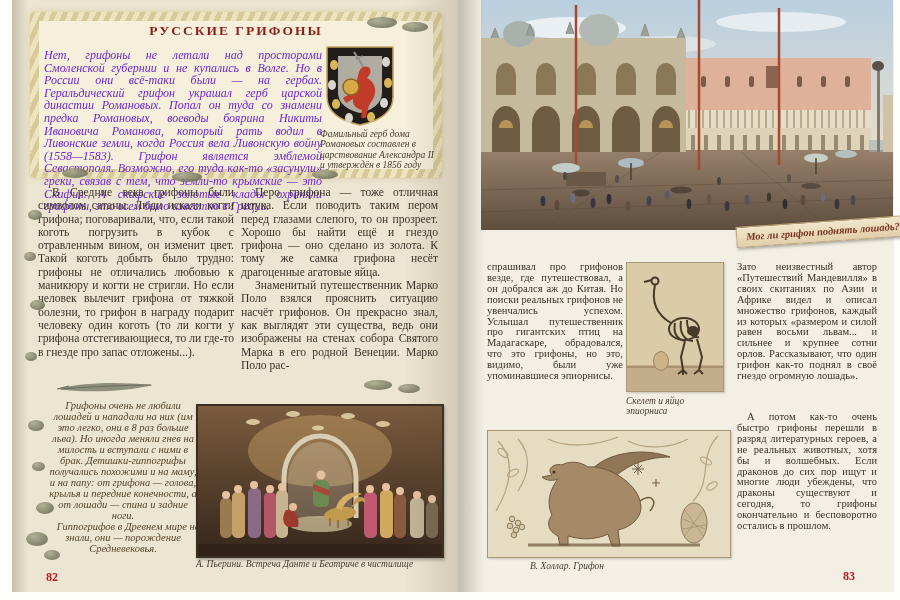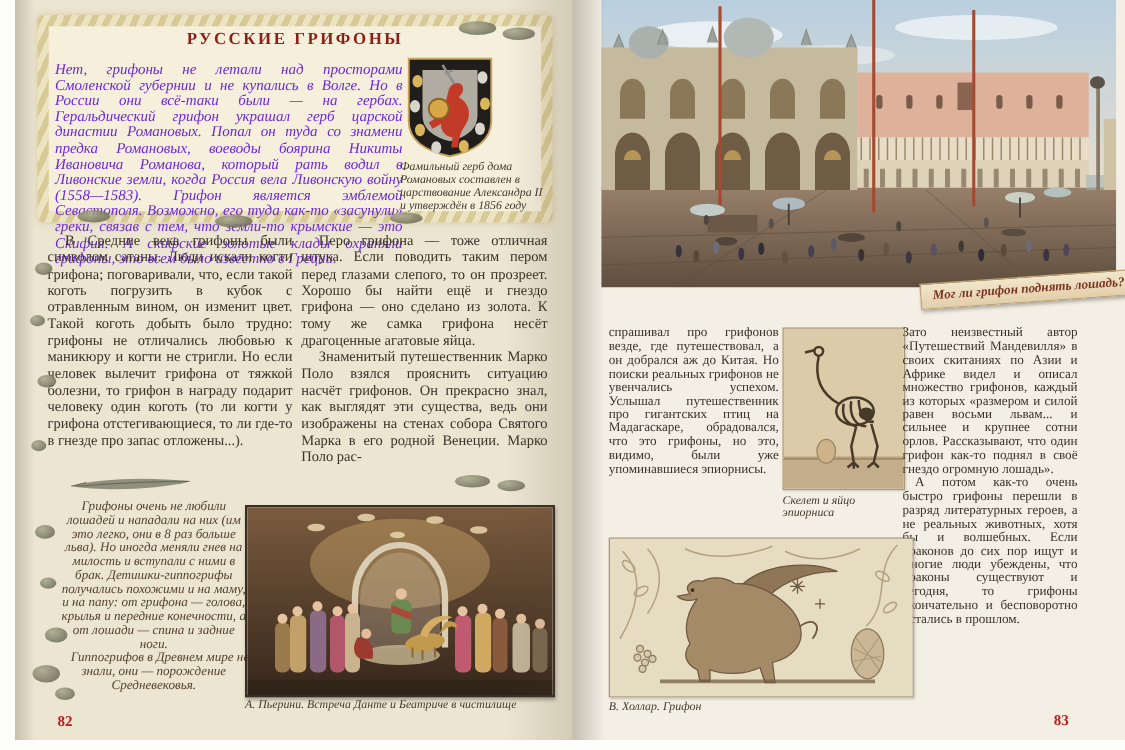--- a/index.html
+++ b/index.html
@@ -1,18 +1,18 @@
 <!DOCTYPE html>
 <html lang="ru"><head>
 <meta charset="utf-8">
 <style>
   html,body{margin:0;padding:0;}
   body{width:900px;height:600px;position:relative;background:#fdfdfb;overflow:hidden;
        font-family:"Liberation Serif","DejaVu Serif",serif;color:#3b3228;}
-  .page{position:absolute;top:0;height:592px;padding-left:44px;}
+  .page{position:absolute;top:0;height:592px;}
   .page-left{left:12px;width:446px;background:#ece5d1;}
   .page-right{left:458px;width:436px;background:#f3efe4;}
   .book-edge{position:absolute;left:12px;top:0;width:16px;height:592px;
        background:linear-gradient(to right,#c6bfae,rgba(198,191,174,0));pointer-events:none;}
   .gutter-l{position:absolute;left:404px;top:0;width:54px;height:592px;
        background:linear-gradient(to right,rgba(0,0,0,0),rgba(92,72,50,.16));pointer-events:none;}
   .gutter-r{position:absolute;left:458px;top:0;width:26px;height:592px;
        background:linear-gradient(to right,rgba(60,45,30,.26),rgba(60,45,30,0));pointer-events:none;}
   .abs{position:absolute;}
   
@@ -22,21 +22,21 @@
   .rubric{color:#8e1f15;font-weight:bold;font-size:13.5px;letter-spacing:2px;text-align:center;white-space:nowrap;}
   .booktext{font-size:11.6px;line-height:13.3px;text-align:justify;hyphens:auto;}
   .booktext p{margin:0;}
   .booktext p.ind{text-indent:14px;}
   .lead{font-style:italic;font-size:12px;line-height:12.6px;text-align:justify;hyphens:auto;color:#6d28d9;}
   .flavor{font-style:italic;font-size:10.5px;line-height:11px;color:#54432b;hyphens:auto;}
   .flavor p{margin:0;text-align:center;}
   .flavor p.ind{text-indent:10px;}
   .rtext{font-size:10.5px;line-height:10.9px;text-align:justify;hyphens:auto;}
   .rtext p{margin:0;}
-  .rtext p.ind{text-indent:10px;}
+  .rtext p.ind{text-indent:10px;margin-top:30px;}
   .caption{font-style:italic;font-size:9.5px;line-height:10.4px;color:#44392c;}
   .pagenum{font-size:12px;font-weight:bold;color:#b91c1c;}
   .figframe{border:2px solid #3a2e24;box-shadow:1px 2px 3px rgba(0,0,0,.3);}
   .photoframe{border:1px solid #a99878;box-shadow:1px 1px 2px rgba(0,0,0,.2);}
   .stone{position:absolute;border-radius:50%;opacity:.85;
         background:radial-gradient(ellipse at 35% 30%, #a8a88c, #70705a 70%, #5c5c48);}
   .ribbon{position:absolute;transform:rotate(-4deg);padding:4px 9px;white-space:nowrap;
         background:linear-gradient(#f2e6cb,#e2cfab);border:1px solid #bfa377;
         box-shadow:1px 2px 3px rgba(0,0,0,.28);font-style:italic;font-weight:bold;
         font-size:10.5px;color:#7a3424;}
@@ -302,21 +302,21 @@
       <ellipse cx="57" cy="66" rx="15" ry="11"></ellipse>
       <path d="M48,60 C46,70 50,76 58,78 M54,58 C52,70 58,78 66,78 M60,57 C60,68 66,76 72,74"></path>
       <path d="M58,78 L54,94 L56,107 M56,107 l-5,4 M56,107 l4,4 M56,107 v5"></path>
       <path d="M70,76 L75,94 L72,107 M72,107 l-5,4 M72,107 l4,4"></path>
     </g>
     <ellipse cx="66" cy="68" rx="6" ry="5" fill="#473a28"></ellipse>
     <ellipse cx="34" cy="98" rx="7.5" ry="9.5" fill="#cdb28a" stroke="#9c8462" stroke-width="1"></ellipse>
   </svg>
   <div class="abs caption" style="left:168px;top:396px;width:100px;">Скелет и яйцо эпиорниса</div>
 
-  <div class="abs rtext" style="left:264px;top:262px;width:140px;">
+  <div class="abs rtext" style="left:279px;top:262px;width:140px;">
     <p>Зато неизвестный автор «Путешествий Мандевилля» в своих скитаниях по Азии и Африке видел и описал множество грифонов, каждый из которых «размером и силой равен восьми львам... и сильнее и крупнее сотни орлов. Рассказывают, что один грифон как-то поднял в своё гнездо огромную лошадь».</p>
     <p class="ind">А потом как-то очень быстро грифоны перешли в разряд литературных героев, а не реальных животных, хотя бы и волшебных. Если драконов до сих пор ищут и многие люди убеждены, что драконы существуют и сегодня, то грифоны окончательно и бесповоротно остались в прошлом.</p>
   </div>
 
   <svg class="abs photoframe" style="left:29px;top:430px;" width="242" height="126" viewBox="0 0 242 126">
     <rect width="242" height="126" fill="#e6dcc2"></rect>
     <g stroke="#a6946f" stroke-width="1.2" fill="none" opacity="0.8">
       <path d="M10,10 C30,30 20,60 8,80"></path>
         <path d="M30,8 C45,25 40,45 30,60"></path>
       <path d="M60,8 C80,18 110,14 130,6"></path>
@@ -342,20 +342,20 @@
     <g>
       <path d="M96,52 C104,24 150,14 182,26 C156,26 132,36 118,56 Z" fill="#8f7656" stroke="#6e5940"></path>
       <path d="M74,34 C66,32 58,38 64,44 L54,46 C58,50 66,50 70,48 C62,58 58,72 64,84 C58,92 60,100 70,105 L72,114 L80,114 L80,105 C92,109 108,109 120,103 L124,115 L132,115 L130,99 C146,95 156,84 152,70 C148,52 120,34 100,36 C92,30 80,30 74,34 Z" fill="#a58a68" stroke="#6e5940" stroke-width="1"></path>
       <path d="M152,70 C164,62 170,70 162,80" stroke="#6e5940" fill="none" stroke-width="1.5"></path>
       <path d="M150,32 v12 M144,38 h12 M146,34 l8,8 M154,34 l-8,8" stroke="#6e5940" stroke-width="1"></path>
       <path d="M168,48 v8 M164,52 h8" stroke="#6e5940" stroke-width="1"></path>
       <circle cx="66" cy="41" r="1.5" fill="#3e3020"></circle>
     </g>
     <path d="M40,114 H212" stroke="#6e5940" stroke-width="3" opacity="0.7"></path>
   </svg>
-  <div class="abs caption" style="left:29px;top:561px;width:160px;">В. Холлар. Грифон</div>
+  <div class="abs caption" style="left:29px;top:561px;width:160px;text-align:center;">В. Холлар. Грифон</div>
 
   <div class="abs pagenum" style="left:385px;top:569px;">83</div>
 </div>
 
 <div class="book-edge"></div>
 <div class="gutter-l"></div>
 <div class="gutter-r"></div>
 
 </body></html>

